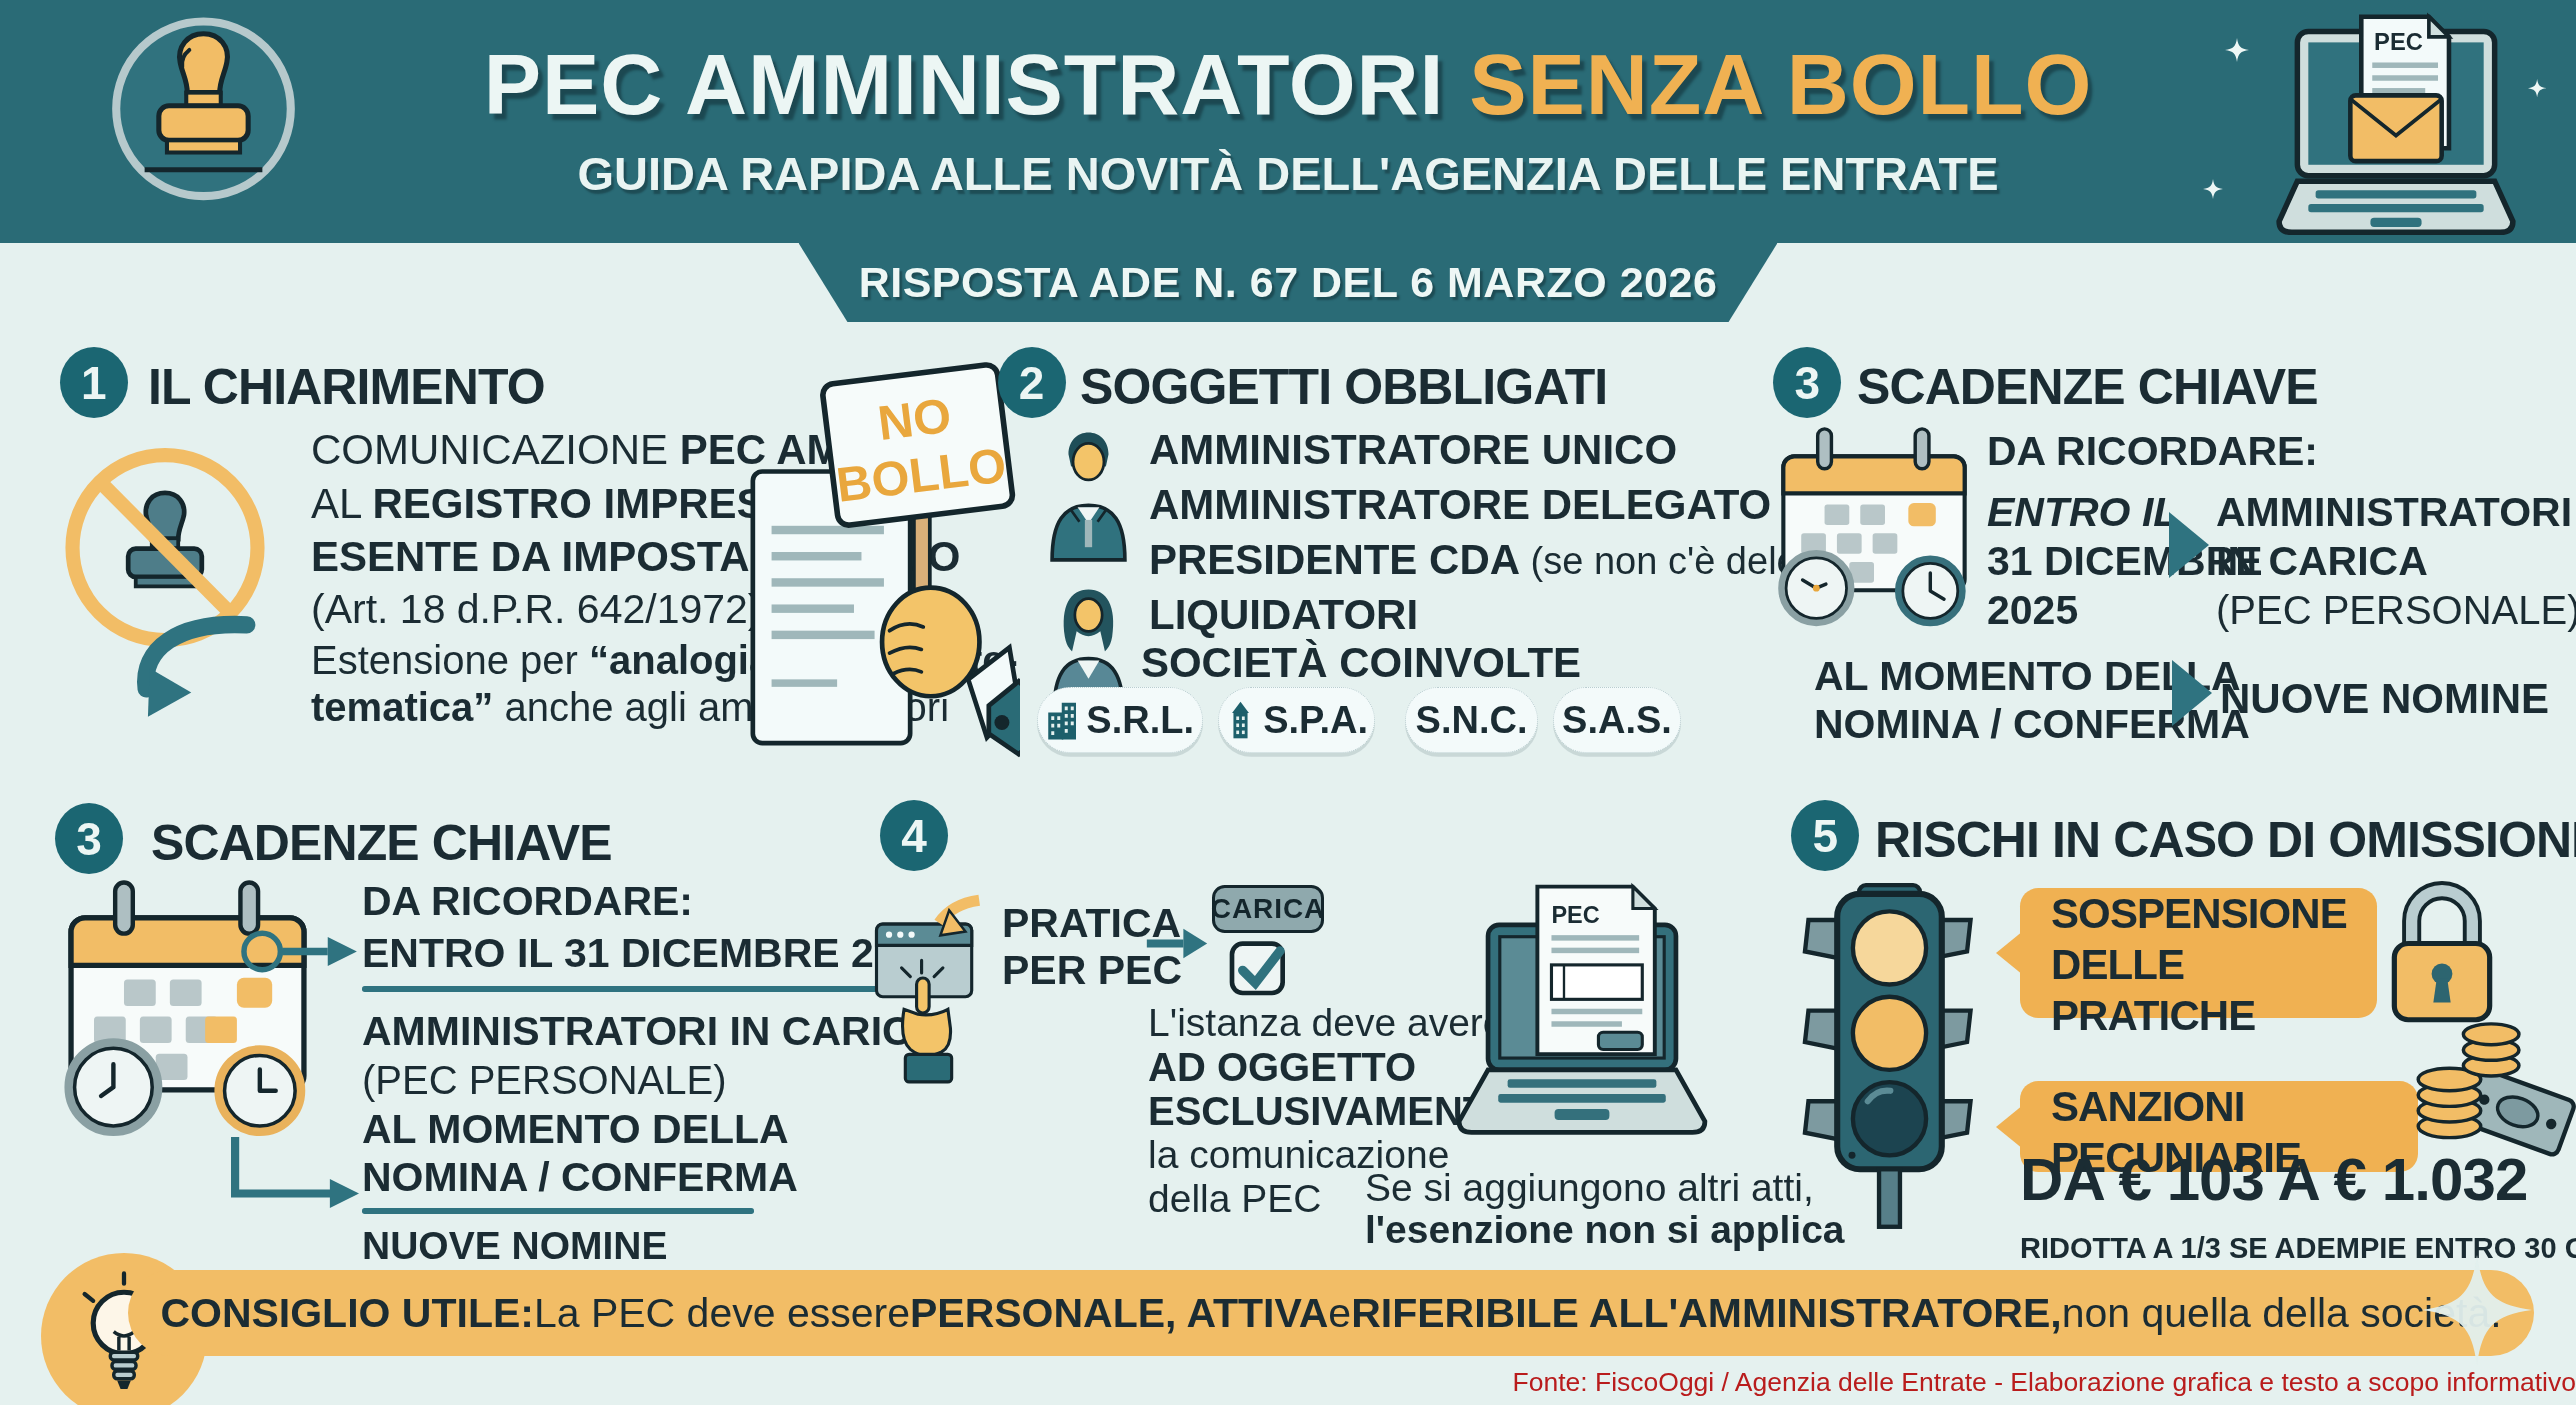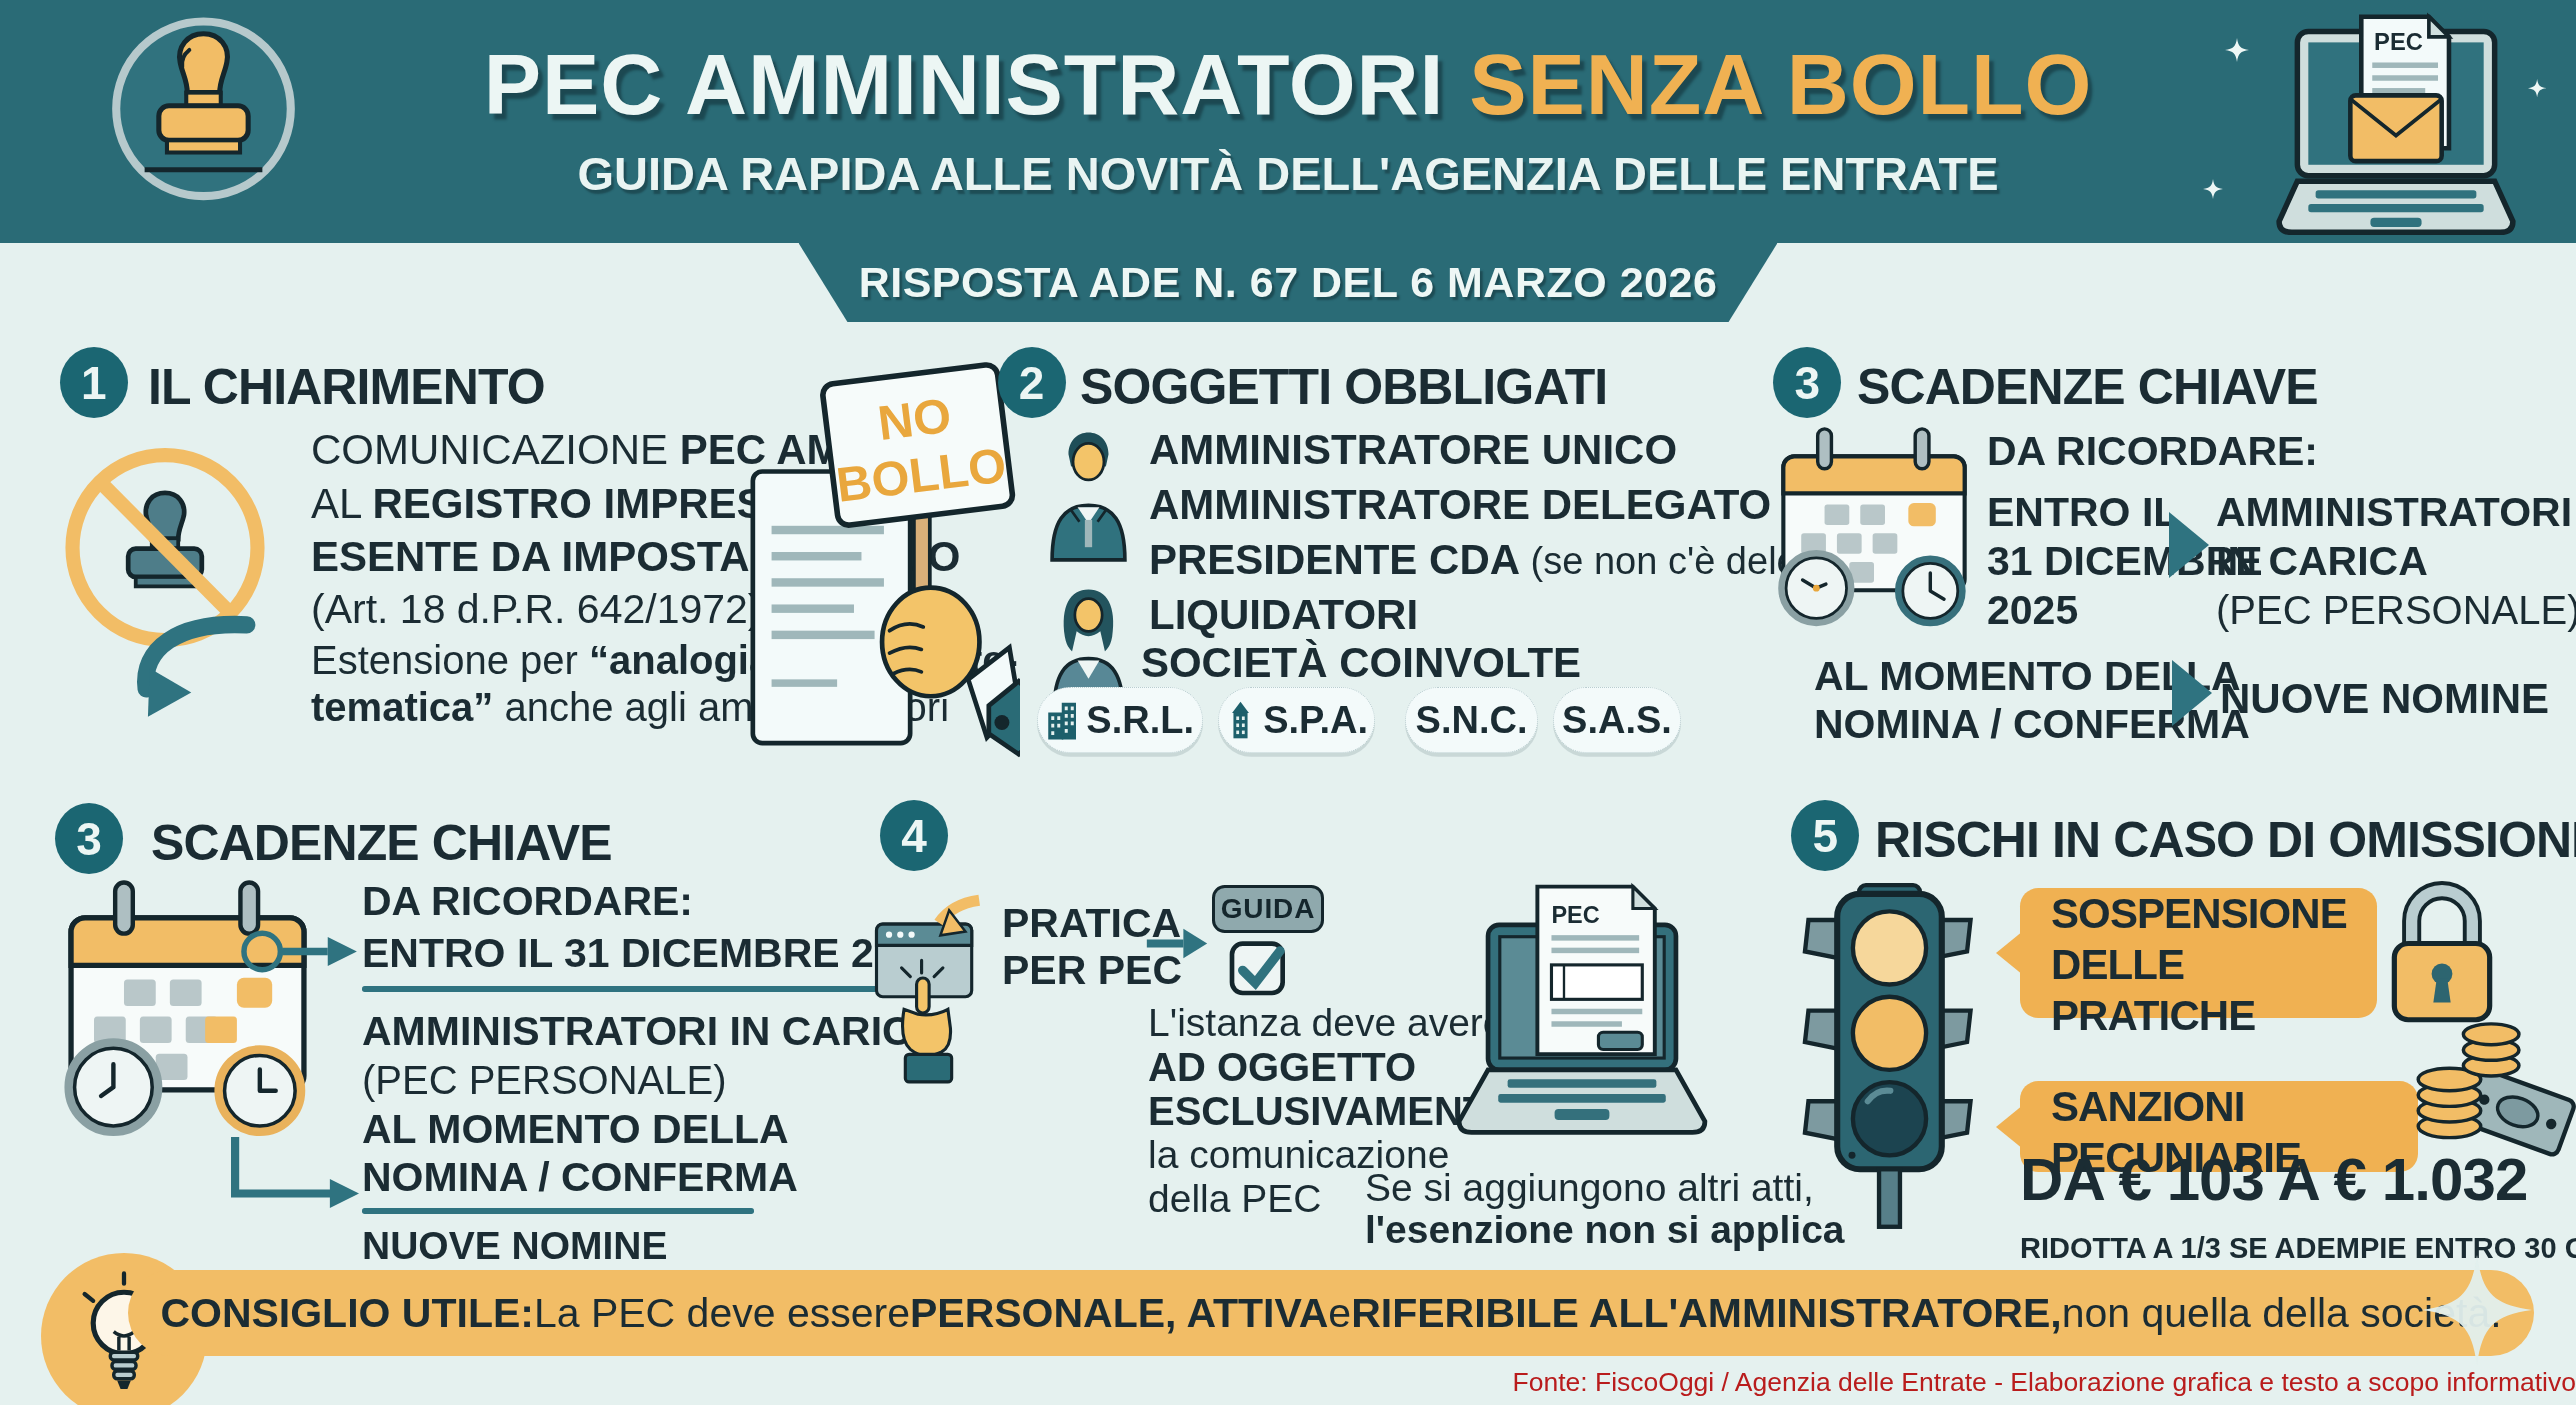--- a/index.html
+++ b/index.html
@@ -241,21 +241,21 @@
       <circle cx="56" cy="242" r="50" fill="#eef5f4" stroke="#8aa0a3" stroke-width="11"></circle>
       <circle cx="56" cy="242" r="44" fill="none" stroke="#14262c" stroke-width="4"></circle>
       <path d="M56 242L36 230M56 242l14-6" stroke="#14262c" stroke-width="5" stroke-linecap="round"></path>
       <circle cx="56" cy="242" r="5" fill="#e9a73d"></circle>
       <circle cx="222" cy="246" r="46" fill="#eef5f4" stroke="#37707c" stroke-width="11"></circle>
       <circle cx="222" cy="246" r="40" fill="none" stroke="#14262c" stroke-width="4"></circle>
       <path d="M222 246v-26M222 246l20 12" stroke="#14262c" stroke-width="5" stroke-linecap="round"></path>
     </svg>
 
     <div class="t" style="left:221px;top:93px;font-size:41px;font-weight:600;">DA RICORDARE:</div>
-    <div class="t b" style="left:221px;top:154px;font-size:41px;">ENTRO IL</div>
+    <div class="t b" style="left:221px;top:154px;font-size:41px;font-style:italic;">ENTRO IL</div>
     <div class="t b" style="left:221px;top:203px;font-size:41px;">31 DICEMBRE</div>
     <div class="t b" style="left:221px;top:252px;font-size:41px;">2025</div>
     <div class="tri" style="left:403px;top:174px;"></div>
     <div class="t b" style="left:450px;top:154px;font-size:41px;">AMMINISTRATORI</div>
     <div class="t b" style="left:450px;top:203px;font-size:41px;">IN CARICA</div>
     <div class="t" style="left:450px;top:252px;font-size:40px;">(PEC PERSONALE)</div>
 
     <div class="t b" style="left:48px;top:318px;font-size:41px;">AL MOMENTO DELLA</div>
     <div class="t b" style="left:48px;top:366px;font-size:41px;">NOMINA / CONFERMA</div>
     <div class="tri" style="left:406px;top:322px;"></div>
@@ -330,21 +330,21 @@
 
     <div class="t b" style="left:133px;top:112px;font-size:41px;">PRATICA</div>
     <div class="t b" style="left:133px;top:159px;font-size:41px;">PER PEC</div>
 
     <svg class="abs" style="left:276px;top:134px;" width="64" height="37" viewBox="0 0 70 40">
       <line x1="2" y1="20" x2="42" y2="20" stroke="#2f7380" stroke-width="9"></line>
       <polygon points="42,4 68,20 42,36" fill="#2f7380"></polygon>
     </svg>
 
     <div class="abs" style="left:343px;top:94px;width:112px;height:48px;background:#8fa9ad;border:3.7px solid #14262c;border-radius:12.8px;display:flex;align-items:center;justify-content:center;font-size:28px;font-weight:800;color:#14262c;letter-spacing:0.9px;">
-        <span>GUIDA</span>
+        <span>CARICA</span>
       </div>
     <svg class="abs" style="left:359px;top:146px;overflow:visible;" width="60" height="60" viewBox="0 0 90 90">
       <rect x="6" y="10" width="76" height="74" rx="16" fill="#eef5f4" stroke="#14262c" stroke-width="7"></rect>
       <path d="M22 50l19 19 37-48" fill="none" stroke="#30727e" stroke-width="14" stroke-linecap="round"></path>
     </svg>
 
     <div class="t" style="left:279px;top:212px;font-size:39px;">L'istanza deve avere</div>
     <div class="t b" style="left:279px;top:256px;font-size:40px;">AD OGGETTO</div>
     <div class="t b" style="left:279px;top:300px;font-size:40px;">ESCLUSIVAMENTE</div>
     <div class="t" style="left:279px;top:344px;font-size:39px;">la comunicazione</div>

